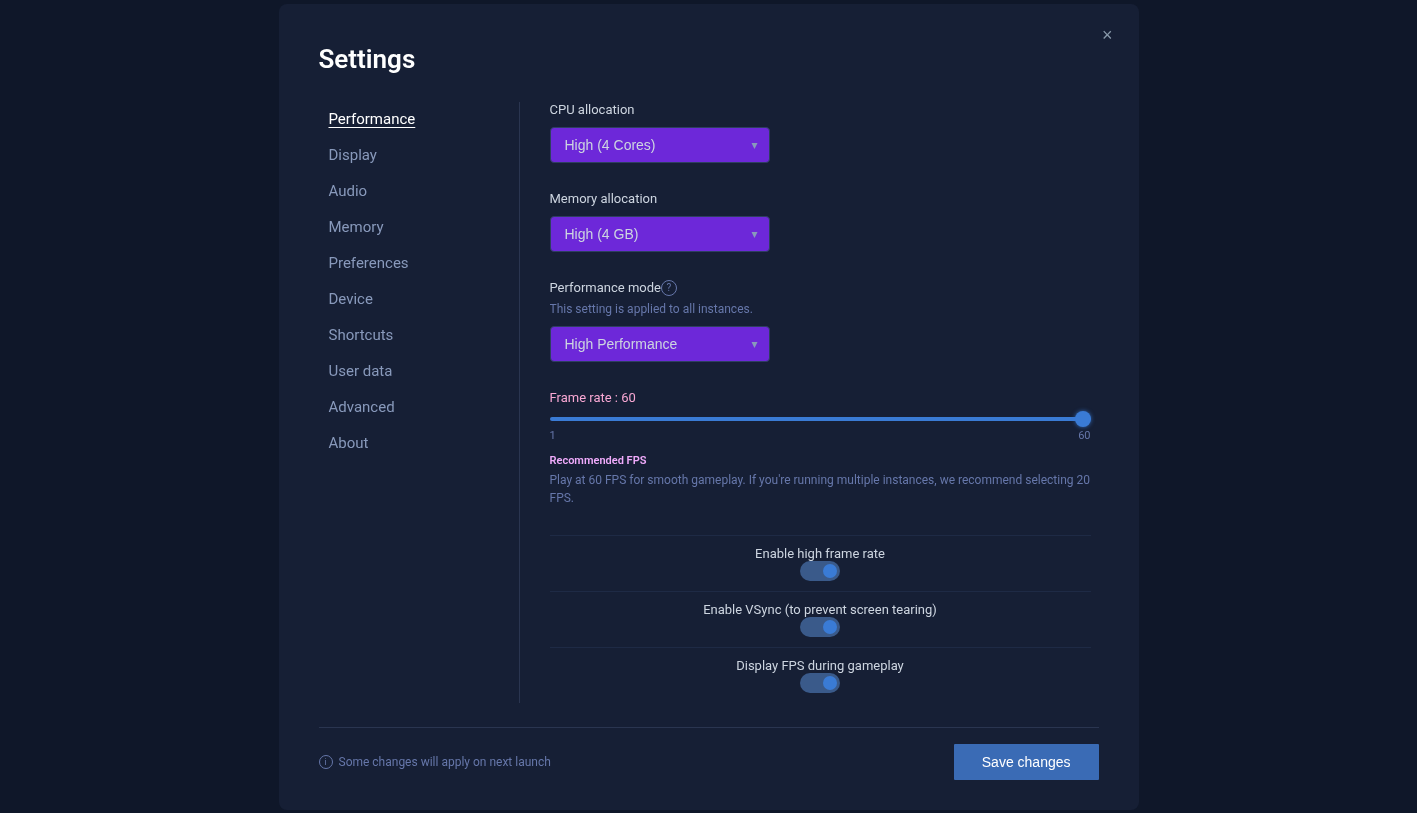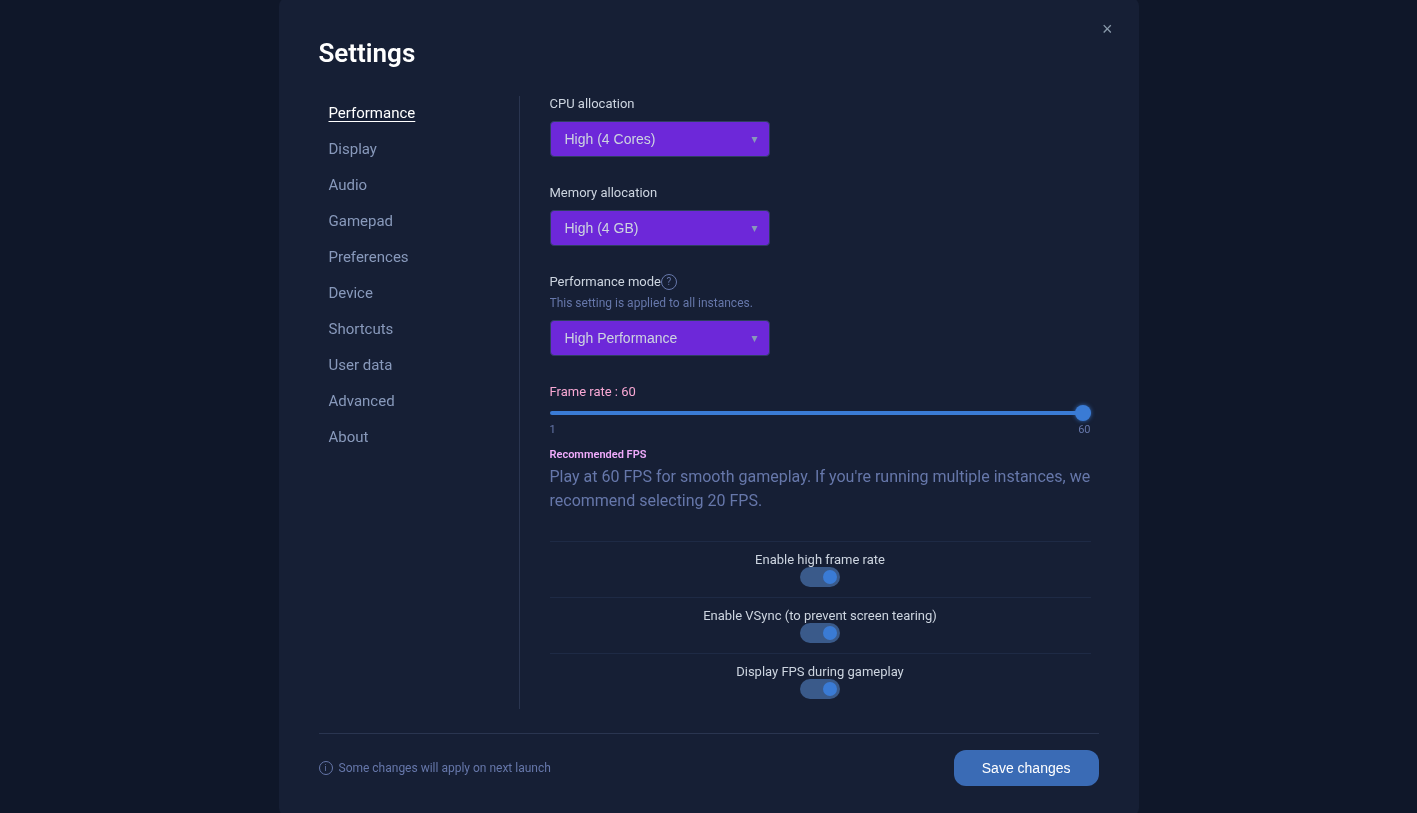--- a/index.html
+++ b/index.html
@@ -173,21 +173,21 @@
       margin-bottom: 12px;
     }
     .fps-recommendation {
       font-size: 11px;
       font-weight: 600;
       color: #f0abfc;
       margin-bottom: 4px;
       margin-top: 8px;
     }
     .fps-description {
-      font-size: 16px;
+      font-size: 12px;
       color: #6677aa;
       margin-bottom: 18px;
       line-height: 1.5;
     }
     .toggle-row {
       display: flex;
       align-items: center;
       justify-content: space-between;
       padding: 10px 0;
       border-top: 1px solid #1e2a45;
@@ -259,42 +259,42 @@
       align-items: center;
       justify-content: center;
       font-size: 9px;
       color: #6677aa;
       flex-shrink: 0;
     }
     .save-btn {
       background-color: #3a6bb5;
       color: #ffffff;
       border: none;
-      border-radius: 12px;
+      border-radius: 1px;
       padding: 10px 28px;
       font-size: 14px;
       font-weight: 500;
       cursor: pointer;
     }
   </style>
 </head>
 <body>
 
 <div class="modal">
   <button class="close-btn">×</button>
 
   <h1 class="settings-title">Settings</h1>
 
   <div class="settings-body">
     <nav class="sidebar">
 
     <div class="sidebar-item active">Performance</div>
         <div class="sidebar-item">Display</div>
         <div class="sidebar-item">Audio</div>
-        <div class="sidebar-item">Gamepad</div>
+        <div class="sidebar-item">Memory</div>
         <div class="sidebar-item">Preferences</div>
         <div class="sidebar-item">Device</div>
         <div class="sidebar-item">Shortcuts</div>
         <div class="sidebar-item">User data</div>
         <div class="sidebar-item">Advanced</div>
         <div class="sidebar-item">About</div>
       </nav>
 
     <div class="divider-v"></div>
 

